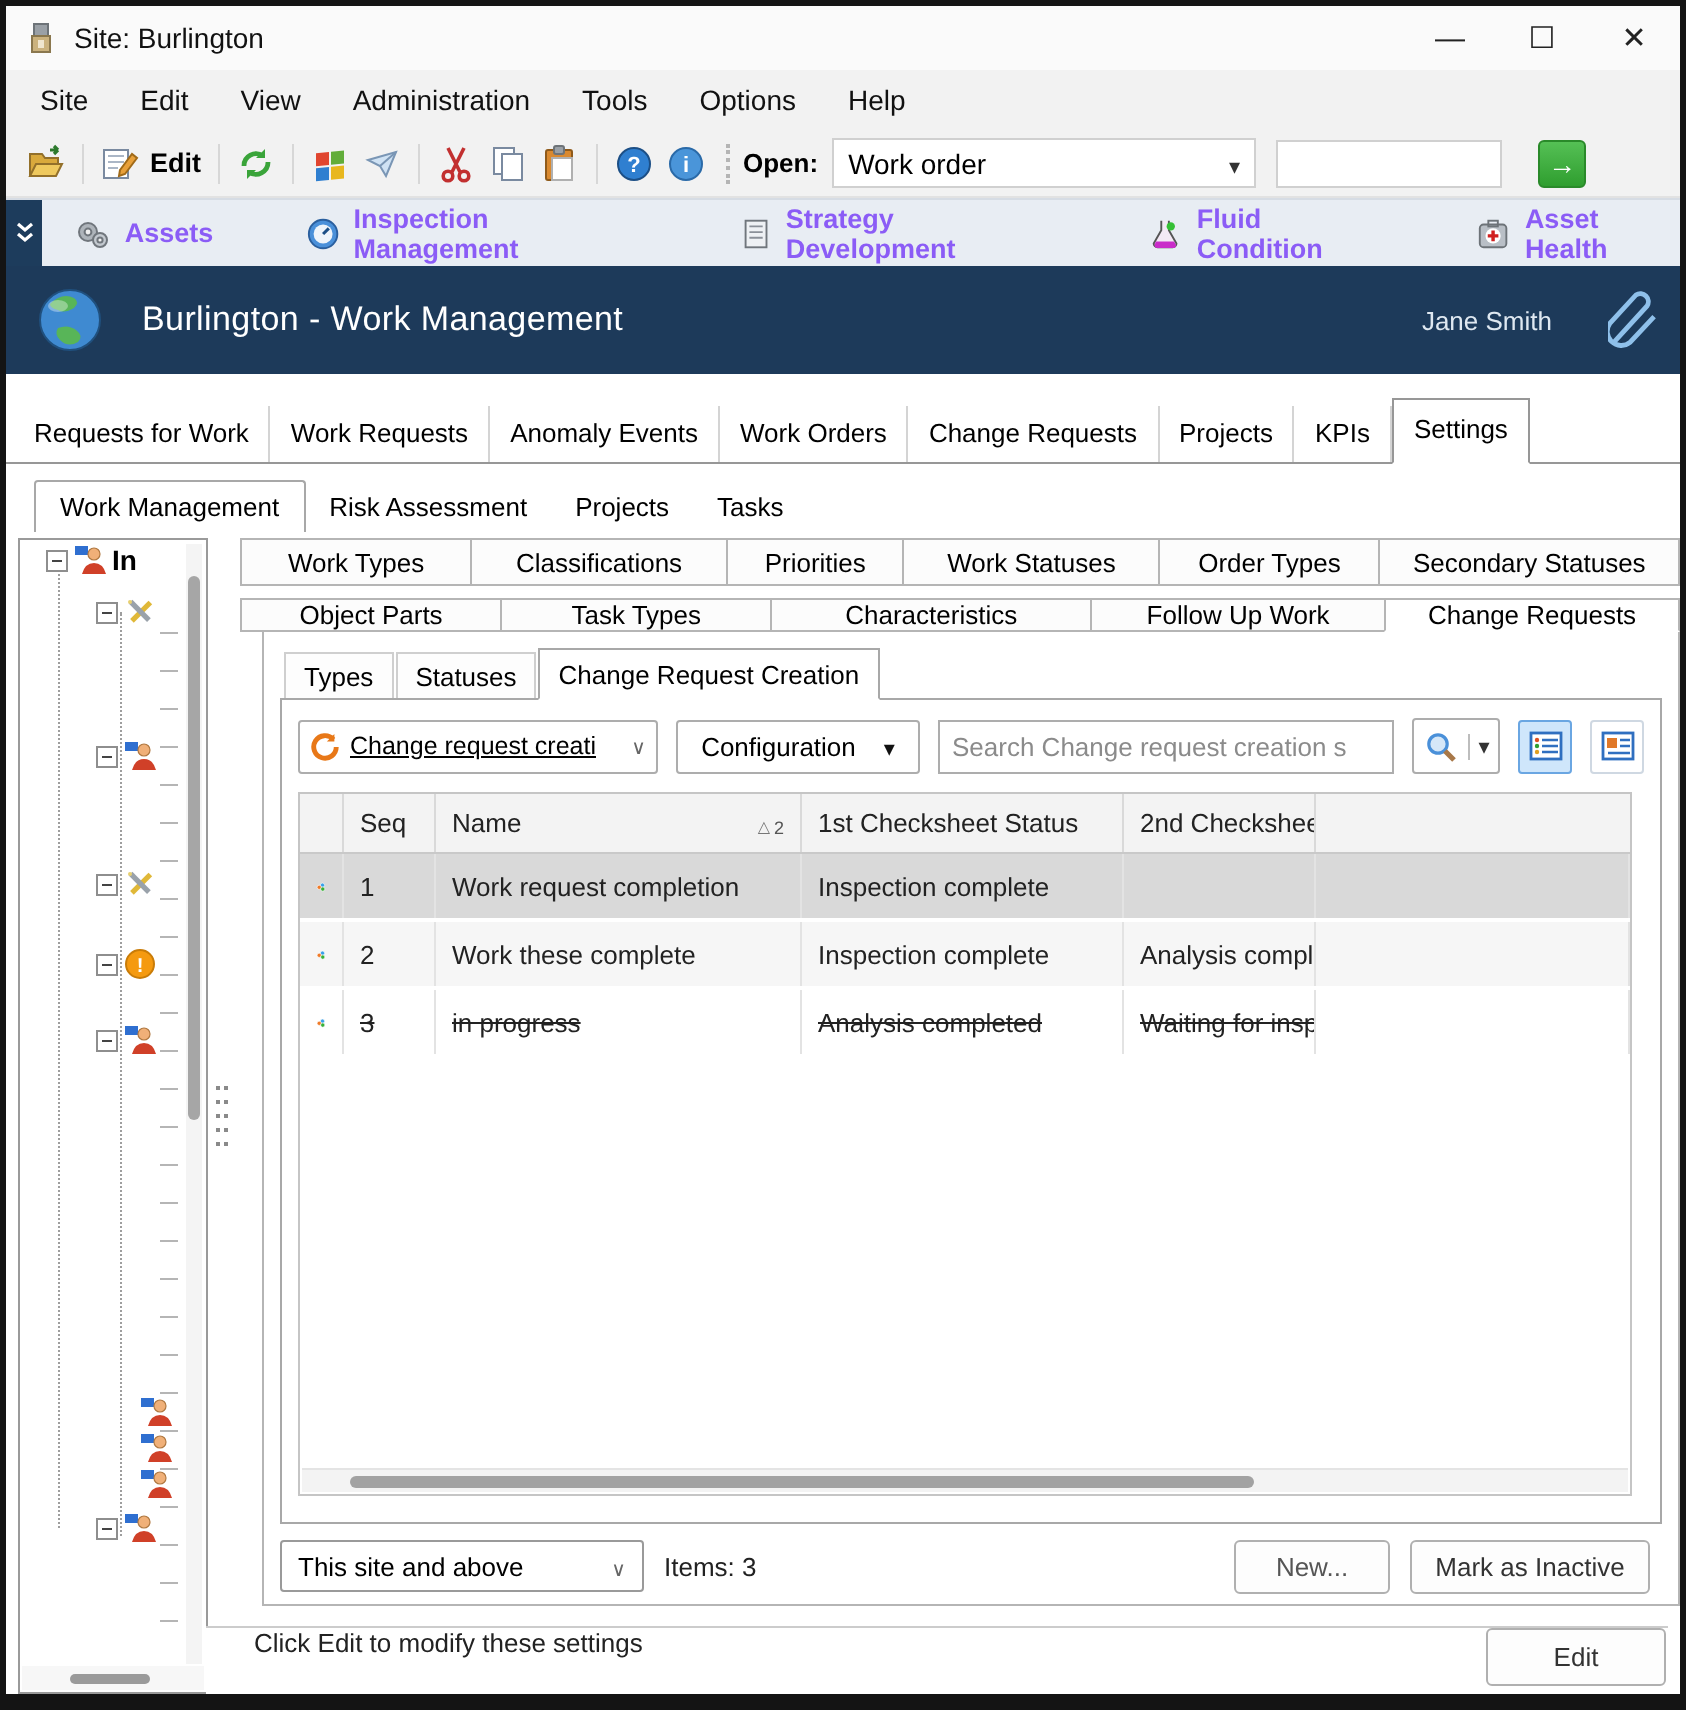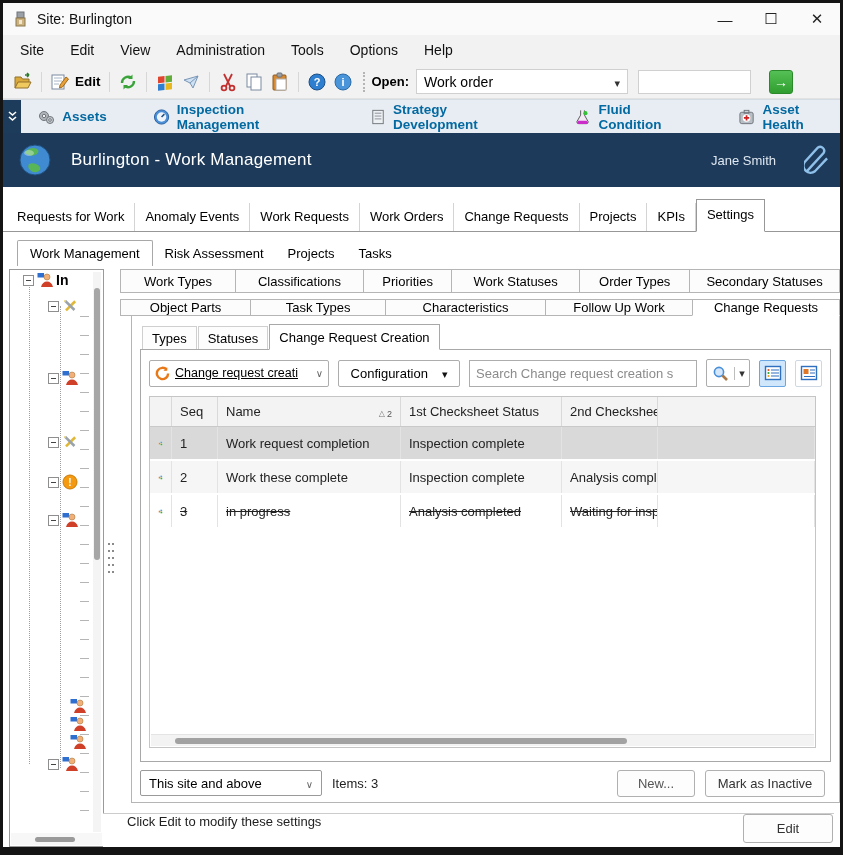--- a/index.html
+++ b/index.html
@@ -33,21 +33,21 @@
   .cmd-input { width:113px; height:24px; border:1px solid #d0d0d0; margin-left:10px; padding:0 4px; font-size:13px; }
   .go-btn { width:24px; height:24px; margin-left:18px; border:1px solid #2a8a2a; border-radius:3px;
             background:linear-gradient(#55c055,#2f9e2f); color:#fff; font-weight:bold;
             display:flex; align-items:center; justify-content:center; font-size:14px; }
 
   
   .modulestrip { position:absolute; top:96px; left:0; right:0; height:34px; background:#e8edf3;
                  border-top:1px solid #d6dce4; display:flex; align-items:stretch; }
   .chev-box { width:19px; background:#1d3c5c; display:flex; align-items:center; justify-content:center; }
   .module-tabs { display:flex; align-items:center; padding-left:16px; gap:46px; }
-  .module-tab { display:flex; align-items:center; gap:7px; font-weight:bold; font-size:13.5px; color:#0369a1; }
+  .module-tab { display:flex; align-items:center; gap:7px; font-weight:bold; font-size:13.5px; color:#8b5cf6; }
 
   
   .banner { position:absolute; top:130px; left:0; right:0; height:54px; background:#1d3a5a;
             display:flex; align-items:center; color:#fff; padding:0 12px 0 14px; gap:18px; }
   .banner-title { font-size:17px; letter-spacing:.2px; }
   .banner-user { margin-left:auto; font-size:13px; color:#dfe8f1; margin-right:10px; }
 
   
   .maintabs { position:absolute; top:196px; left:0; right:0; height:33px; display:flex; align-items:flex-end;
               border-bottom:1px solid #979797; padding-left:4px; font-size:13px; color:#000; }
@@ -331,22 +331,22 @@
     </svg>
     <span class="banner-title">Burlington - Work Management</span>
     <span class="banner-user">Jane Smith</span>
     <svg width="24" height="34" viewBox="0 0 24 34">
       <path d="M7 30 L17 8 a4 4 0 0 0 -7-3.5 L2 22 a7 7 0 0 0 12.5 6 L22 12" fill="none" stroke="#8fc0ea" stroke-width="2.4" transform="rotate(18 12 17)"></path>
     </svg>
   </div>
 
   <div class="maintabs">
     <div class="main-tab">Requests for Work</div>
+    <div class="main-tab">Work Requests</div>
     <div class="main-tab">Anomaly Events</div>
-    <div class="main-tab">Work Requests</div>
     <div class="main-tab">Work Orders</div>
     <div class="main-tab">Change Requests</div>
     <div class="main-tab">Projects</div>
     <div class="main-tab">KPIs</div>
     <div class="main-tab selected">Settings</div>
   </div>
 
   <div class="subtabs">
     <div class="sub-tab selected">Work Management</div>
     <div class="sub-tab">Risk Assessment</div>

